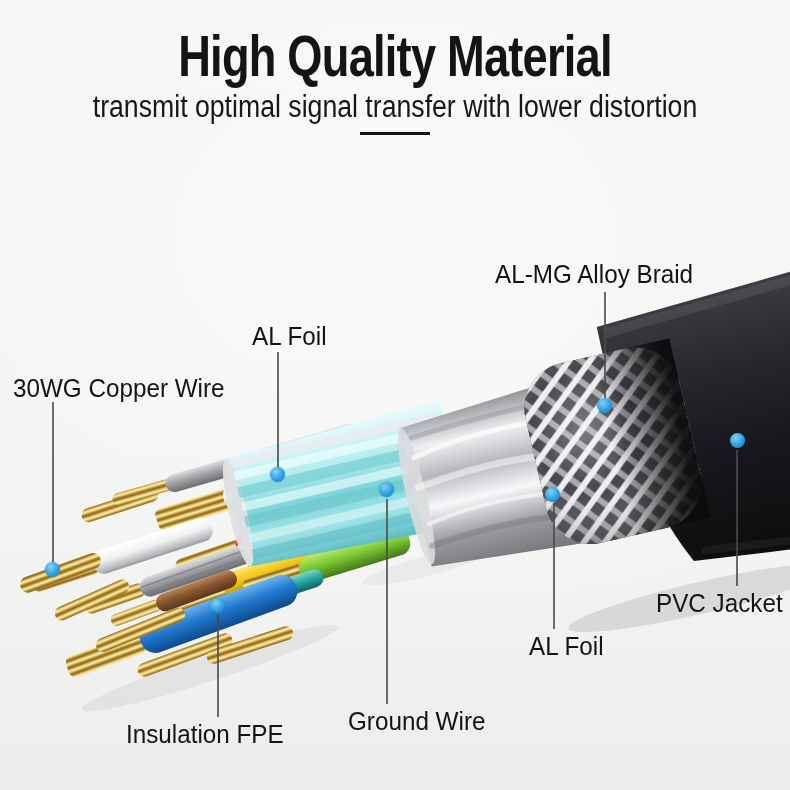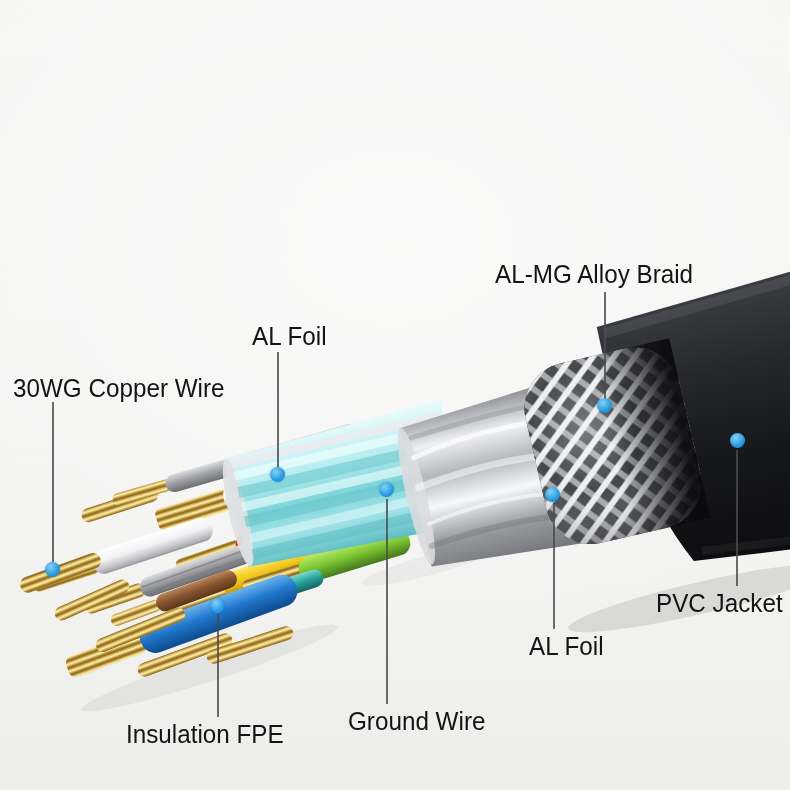--- a/index.html
+++ b/index.html
@@ -267,20 +267,25 @@
     </g>
 
     <g transform="translate(612 446) rotate(-13)">
       <rect x="-78" y="-92" width="158" height="184" rx="46" fill="#3c3d41"></rect>
       <rect x="-78" y="-92" width="158" height="184" rx="46" fill="url(#pBraid)"></rect>
       <rect x="-78" y="-92" width="158" height="184" rx="46" fill="url(#rDome)"></rect>
       <rect x="0" y="-92" width="80" height="184" fill="url(#gFadeR)"></rect>
     </g>
   </svg>
 
+  <div class="hdr">
+    <h1>High Quality Material</h1>
+    <p>transmit optimal signal transfer with lower distortion</p>
+    <div class="underline"></div>
+  </div>
 
   <div class="anno-layer">
 
     <div>
       <span class="callout-label" style="left:495px;top:260px">AL-MG Alloy Braid</span>
       <span class="callout-line" style="left:604px;top:292px;height:107px"></span>
       <span class="callout-dot" style="left:597px;top:398px"></span>
     </div>
 
     <div>

